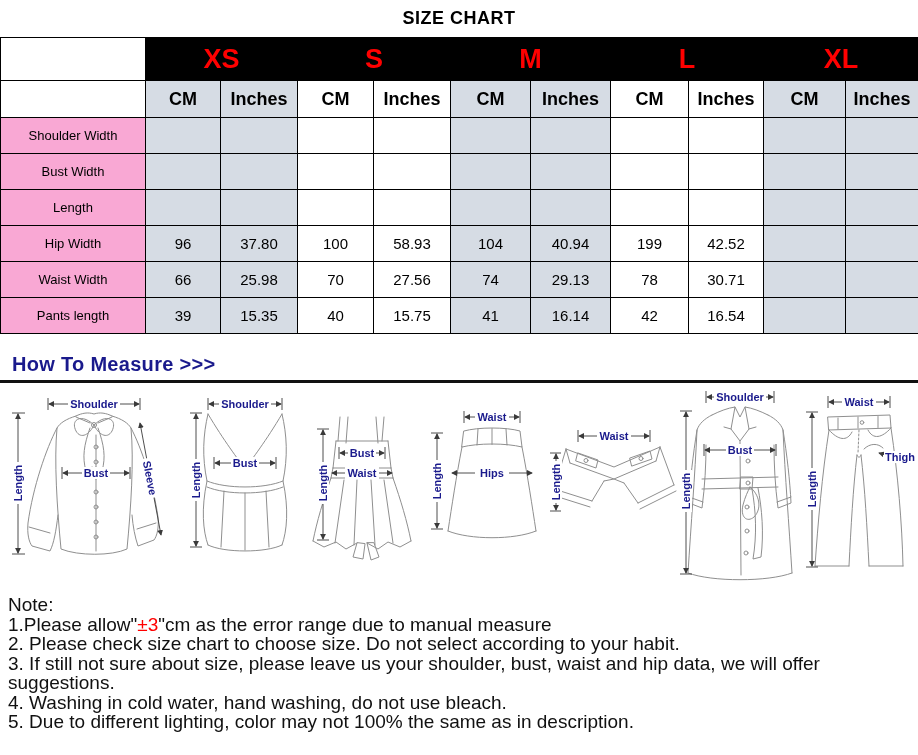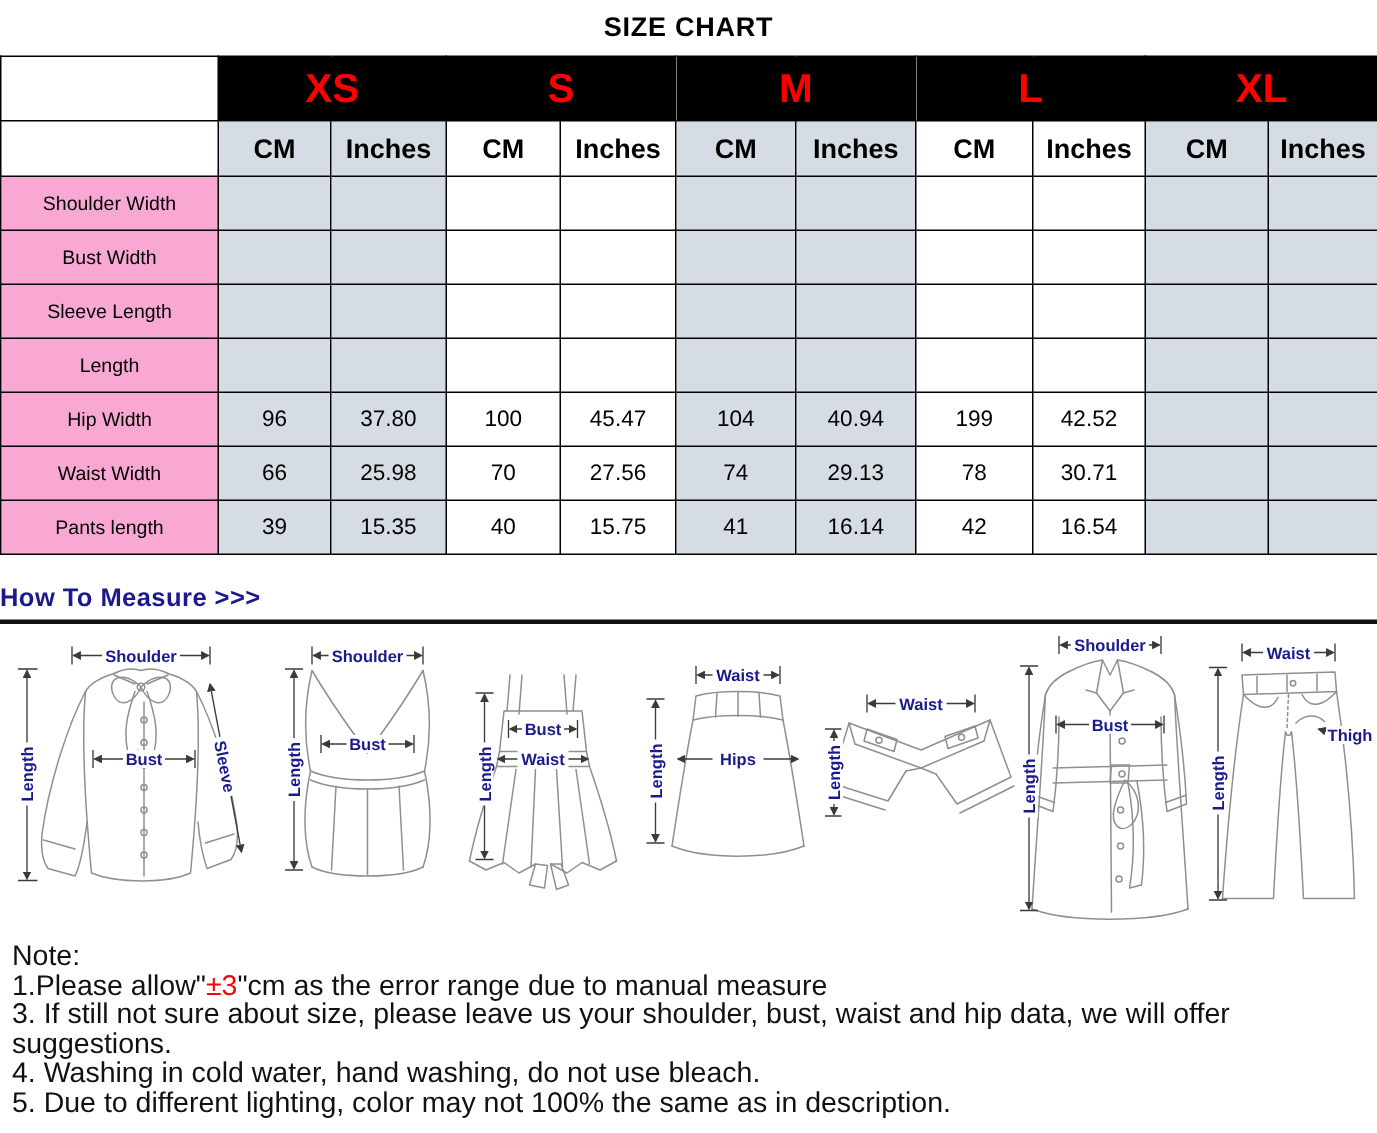--- a/index.html
+++ b/index.html
@@ -19,22 +19,22 @@
     border:1px solid #000;text-align:center;vertical-align:middle;
     overflow:hidden;white-space:nowrap;padding:0;
   }
   th.size{height:42px;font-size:27px;font-weight:bold;color:#ff0000;background:#000000;}
   td.unit{height:36px;font-size:18px;font-weight:bold;}
   td.rowlabel{height:35px;font-size:13px;background:#f9a8d4;}
   td.val{height:35px;font-size:15px;}
   .sh{background:#d6dce4;}
   td.hl{border-left:4px solid #21a366;}
   .measure-heading{
-    margin-top:19px;
-    font-size:17px;font-weight:bold;color:#1a1a8c;letter-spacing:0.3px;
+    margin-top:19px;padding-left:12px;
+    font-size:20px;font-weight:bold;color:#1a1a8c;letter-spacing:0.3px;
   }
   .rule{height:3px;background:#111;margin-top:4px;}
   svg.diagrams{display:block;}
   svg .g{fill:none;stroke:#8f8f8f;stroke-width:1;stroke-linecap:round;stroke-linejoin:round;}
   svg .dim{stroke:#3a3a3a;stroke-width:0.9;fill:none;}
   svg .tick{stroke:#3a3a3a;stroke-width:0.9;}
   svg .dlbl rect{fill:#ffffff;}
   svg .dlbl text{fill:#1a1a8c;font-family:"Liberation Sans",sans-serif;font-weight:bold;font-size:11px;text-anchor:middle;}
   svg .dash{stroke-dasharray:2,2;}
   .notes{margin:7px 0 0 8px;font-size:19px;line-height:19.5px;color:#111;}
@@ -103,51 +103,38 @@
       <td class="val"></td>
       <td class="val"></td>
       <td class="val sh"></td>
       <td class="val sh"></td>
       <td class="val"></td>
       <td class="val"></td>
       <td class="val sh"></td>
       <td class="val sh"></td>
     </tr>
     <tr>
-      <td class="rowlabel">Sleeve Length</td>
-      <td class="val sh"></td>
-      <td class="val sh"></td>
-      <td class="val"></td>
-      <td class="val"></td>
-      <td class="val sh"></td>
-      <td class="val sh"></td>
-      <td class="val"></td>
-      <td class="val"></td>
-      <td class="val sh"></td>
-      <td class="val sh"></td>
-    </tr>
-    <tr>
       <td class="rowlabel">Length</td>
       <td class="val sh"></td>
       <td class="val sh"></td>
       <td class="val"></td>
       <td class="val"></td>
       <td class="val sh"></td>
       <td class="val sh"></td>
       <td class="val"></td>
       <td class="val"></td>
       <td class="val sh"></td>
       <td class="val sh"></td>
     </tr>
     <tr>
       <td class="rowlabel">Hip Width</td>
       <td class="val sh">96</td>
       <td class="val sh">37.80</td>
       <td class="val">100</td>
-      <td class="val">45.47</td>
+      <td class="val">58.93</td>
       <td class="val sh">104</td>
       <td class="val sh">40.94</td>
       <td class="val">199</td>
       <td class="val">42.52</td>
       <td class="val sh"></td>
       <td class="val sh"></td>
     </tr>
     <tr>
       <td class="rowlabel hl">Waist Width</td>
       <td class="val sh">66</td>
@@ -410,18 +397,19 @@
       <g class="dlbl" transform="rotate(-90 812 106)">
         <rect x="791" y="100" width="42" height="12"></rect>
           <text x="812" y="110">Length</text>
       </g>
     </g>
   </svg>
 
   <div class="notes">
     <div>Note:</div>
     <div><span>1.Please allow"</span><span class="red">±3</span><span>"cm as the error range due to manual measure</span></div>
+    <div>2. Please check size chart to choose size. Do not select according to your habit.</div>
     <div>3. If still not sure about size, please leave us your shoulder, bust, waist and hip data, we will offer suggestions.</div>
     <div>4. Washing in cold water, hand washing, do not use bleach.</div>
     <div>5. Due to different lighting, color may not 100% the same as in description.</div>
   </div>
 
 </div>
 
 </body></html>

